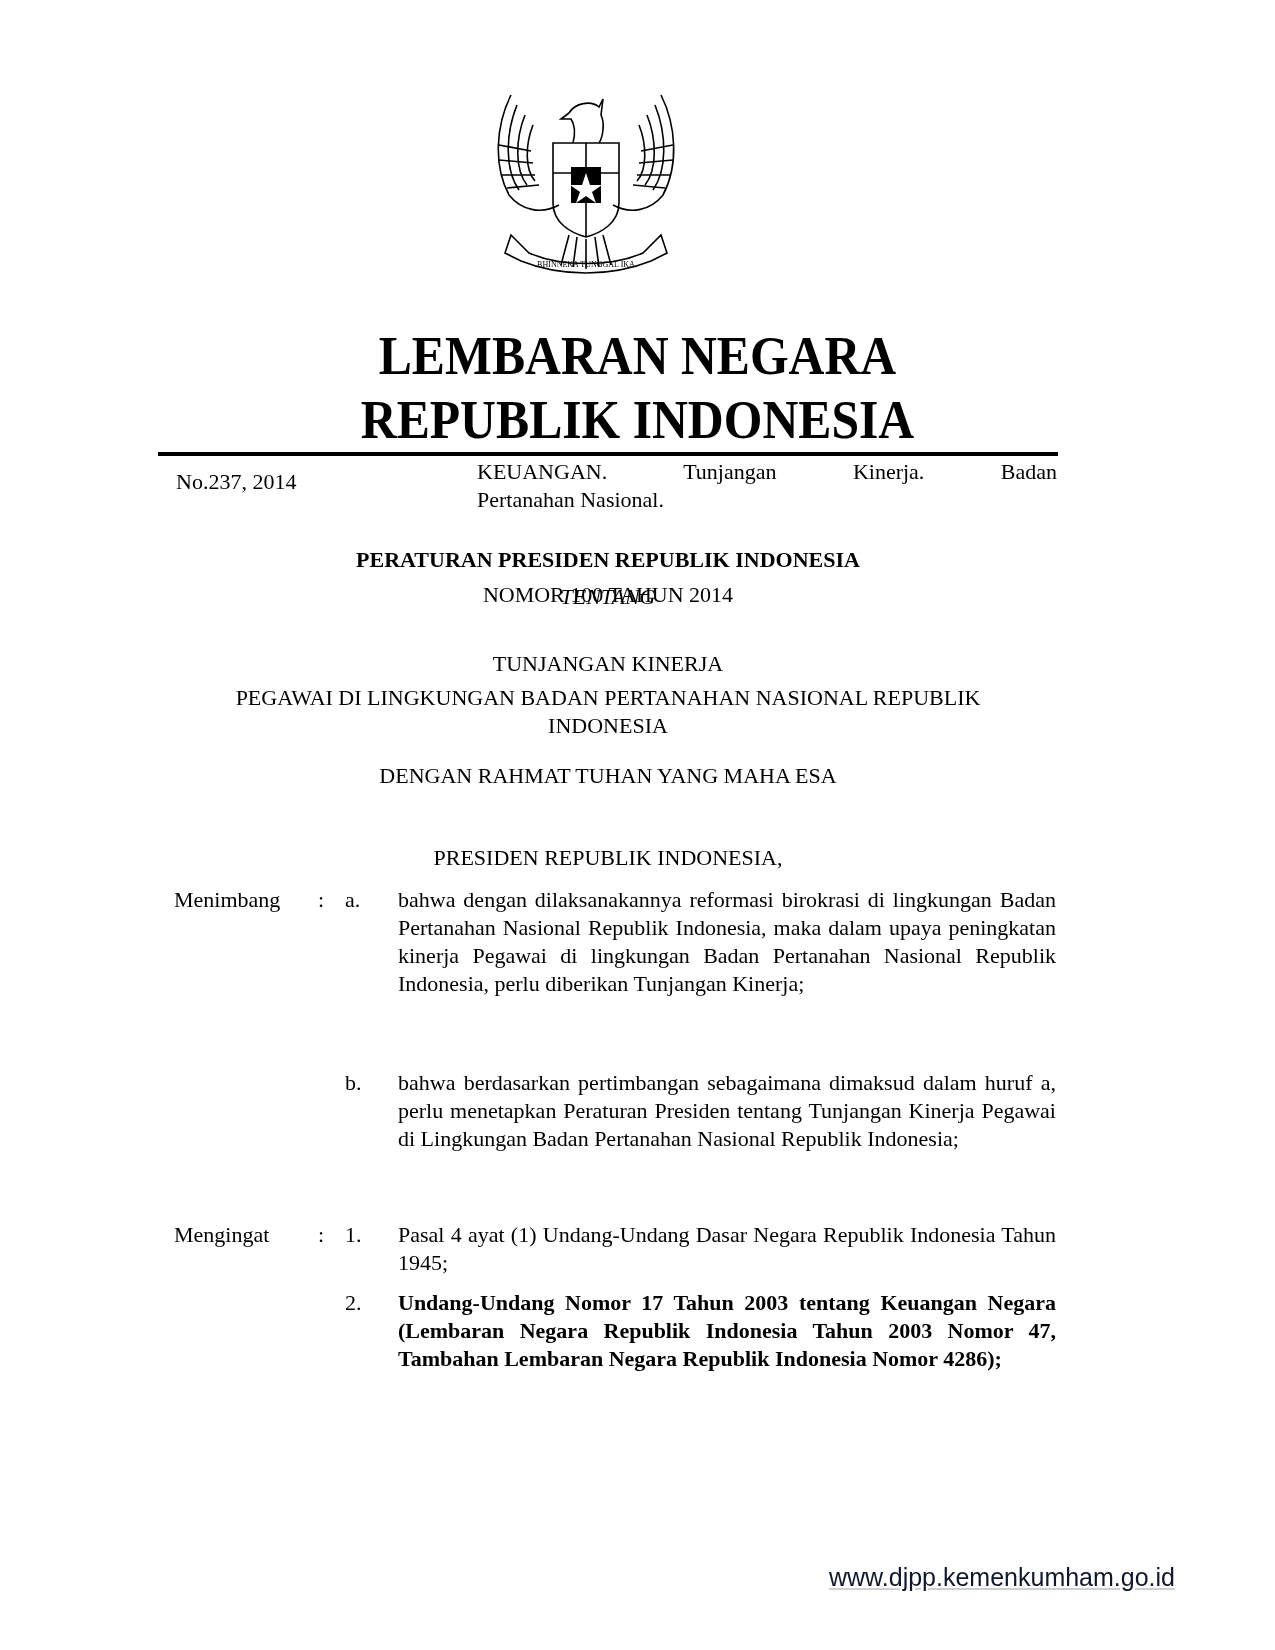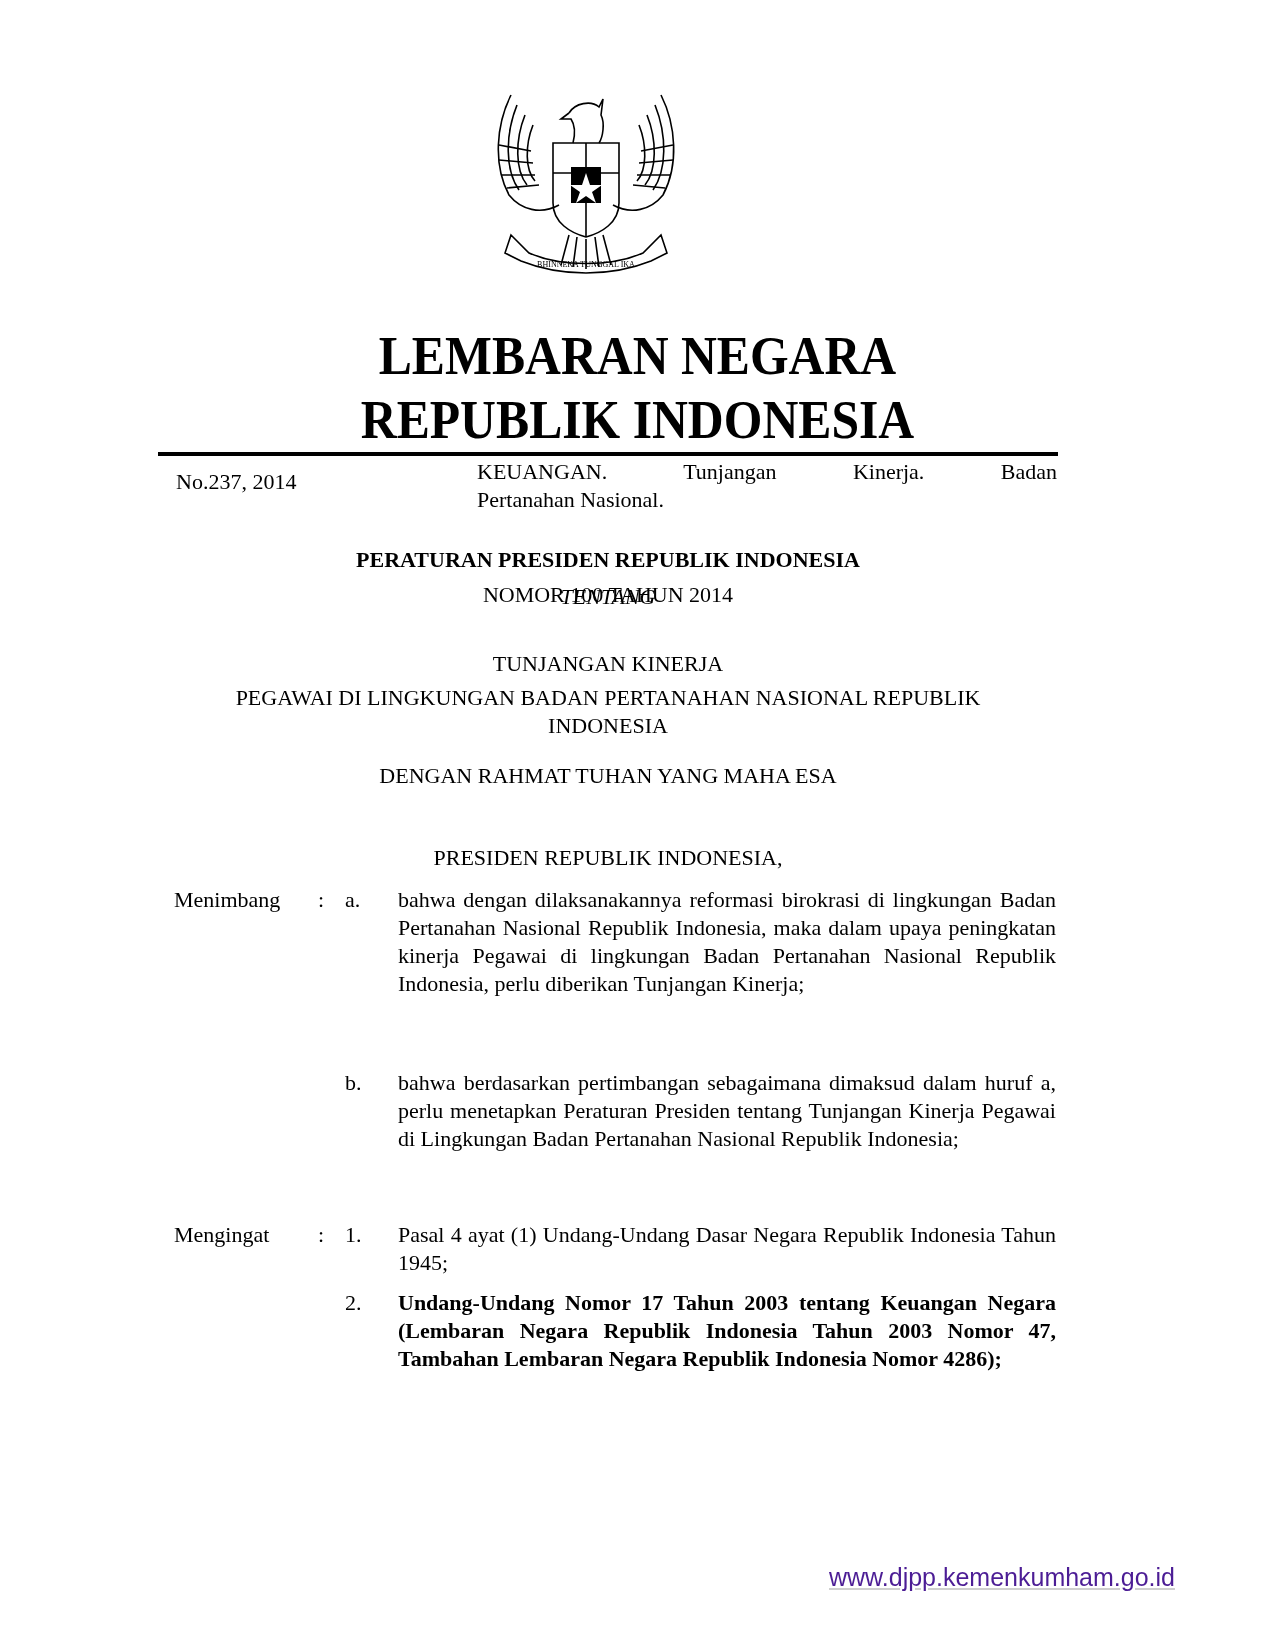--- a/index.html
+++ b/index.html
@@ -16,21 +16,21 @@
          text-align: justify; text-align-last: left; }
   .cat .l1 { display: block; text-align: justify; text-align-last: justify; }
   .center { position: absolute; left: 158px; width: 900px; text-align: center; font-size: 22px; line-height: 28px; }
   .row { position: absolute; font-size: 22px; line-height: 28px; }
   .label { position: absolute; left: 174px; }
   .colon { position: absolute; left: 318px; }
   .marker { position: absolute; left: 345px; }
   .para { position: absolute; left: 398px; width: 658px; text-align: justify; font-size: 22px; line-height: 28px; }
   .para.lastleft { text-align-last: left; }
   .watermark { position: absolute; right: 100px; top: 1563px; font-family: "Liberation Sans", sans-serif;
-               font-size: 25px; color: #4c1d95; text-decoration: underline; text-decoration-color: #cfcfcf; }
+               font-size: 25px; color: #0f172a; text-decoration: underline; text-decoration-color: #cfcfcf; }
 </style>
 </head>
 <body>
 
 <div class="emblem">
   <svg width="190" height="200" viewBox="0 0 190 200" xmlns="http://www.w3.org/2000/svg">
     <g fill="none" stroke="#000" stroke-width="1.6">
 
       <path d="M20 10 C5 40 2 80 18 110 C30 125 50 130 68 120"></path>
       <path d="M26 20 C14 50 14 85 28 105"></path>

